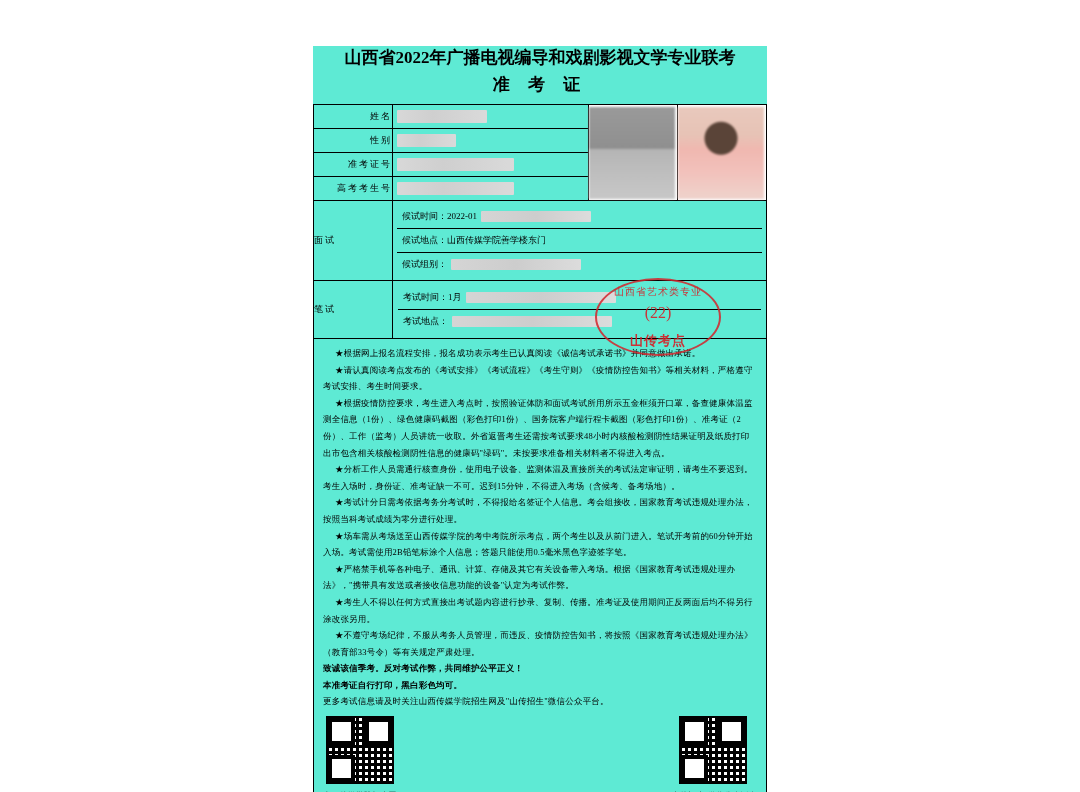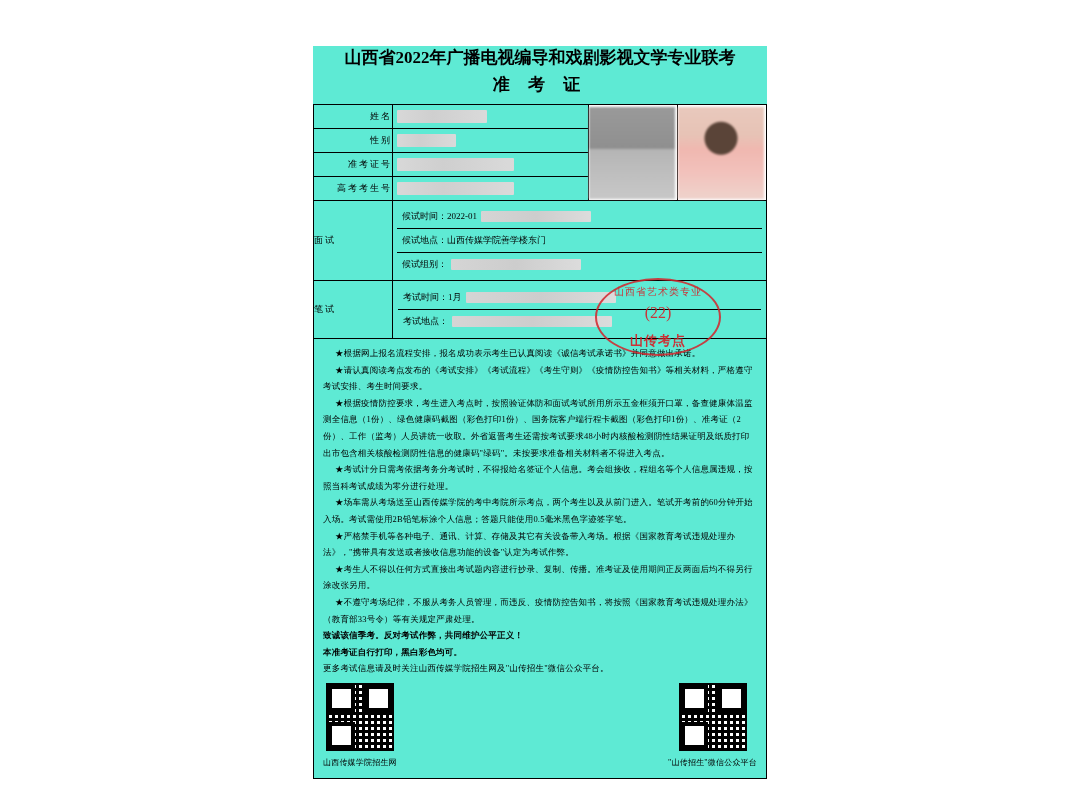--- a/index.html
+++ b/index.html
@@ -288,21 +288,22 @@
           <span class="inner-row"><span>考试地点：</span><span class="inline-redact" style="width:160px"></span></span>
         </td>
       </tr>
     </tbody>
       </table>
 
     <div class="notes">
       <p class="ind">★根据网上报名流程安排，报名成功表示考生已认真阅读《诚信考试承诺书》并同意做出承诺。</p>
       <p class="ind">★请认真阅读考点发布的《考试安排》《考试流程》《考生守则》《疫情防控告知书》等相关材料，严格遵守考试安排、考生时间要求。</p>
       <p class="ind">★根据疫情防控要求，考生进入考点时，按照验证体防和面试考试所用所示五金框须开口罩，备查健康体温监测全信息（1份）、绿色健康码截图（彩色打印1份）、国务院客户端行程卡截图（彩色打印1份）、准考证（2份）、工作（监考）人员讲统一收取。外省返晋考生还需按考试要求48小时内核酸检测阴性结果证明及纸质打印出市包含相关核酸检测阴性信息的健康码"绿码"。未按要求准备相关材料者不得进入考点。</p>
-      <p class="ind">★考试计分日需考依据考务分考试时，不得报给名签证个人信息。考会组接收，程组名等个人信息属违规，按照当科考试成绩为零分进行处理。</p>
+      <p class="ind">★分析工作人员需通行核查身份，使用电子设备、监测体温及直接所关的考试法定审证明，请考生不要迟到。考生入场时，身份证、准考证缺一不可。迟到15分钟，不得进入考场（含候考、备考场地）。</p>
+      <p class="ind">★考试计分日需考依据考务分考试时，不得报给名签证个人信息。考会组接收，国家教育考试违规处理办法，按照当科考试成绩为零分进行处理。</p>
       <p class="ind">★场车需从考场送至山西传媒学院的考中考院所示考点，两个考生以及从前门进入。笔试开考前的60分钟开始入场。考试需使用2B铅笔标涂个人信息；答题只能使用0.5毫米黑色字迹签字笔。</p>
       <p class="ind">★严格禁手机等各种电子、通讯、计算、存储及其它有关设备带入考场。根据《国家教育考试违规处理办法》，"携带具有发送或者接收信息功能的设备"认定为考试作弊。</p>
       <p class="ind">★考生人不得以任何方式直接出考试题内容进行抄录、复制、传播。准考证及使用期间正反两面后均不得另行涂改张另用。</p>
       <p class="ind">★不遵守考场纪律，不服从考务人员管理，而违反、疫情防控告知书，将按照《国家教育考试违规处理办法》（教育部33号令）等有关规定严肃处理。</p>
       <p class="bold">致诚该信季考。反对考试作弊，共同维护公平正义！</p>
       <p class="bold">本准考证自行打印，黑白彩色均可。</p>
       <p>更多考试信息请及时关注山西传媒学院招生网及"山传招生"微信公众平台。</p>
 
       <div class="qr-area">
         <div class="qr-block">

